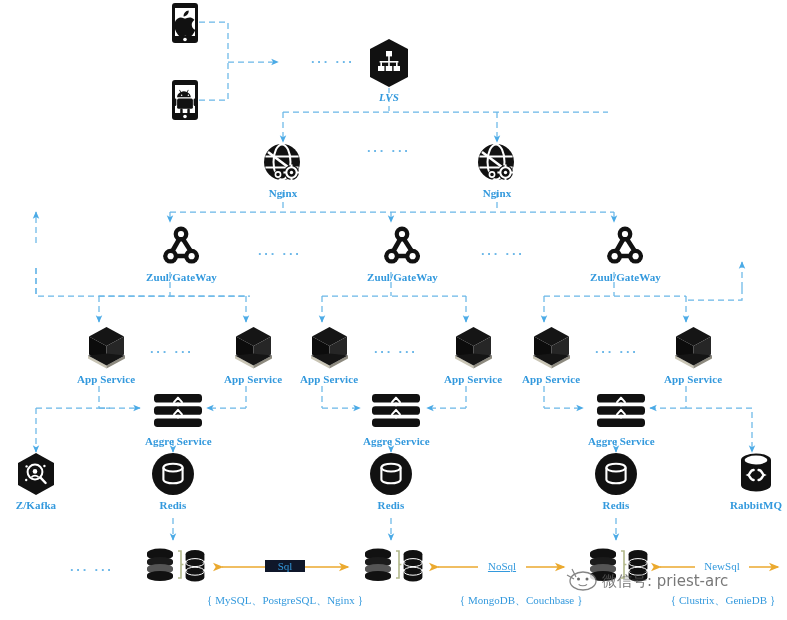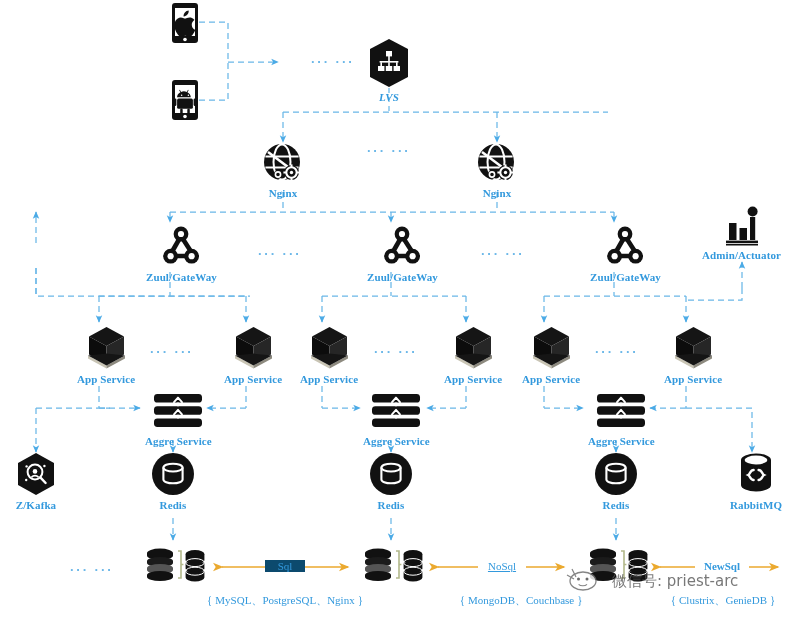--- a/index.html
+++ b/index.html
@@ -6,21 +6,21 @@
   body{font-family:"Liberation Serif", serif;}
   #canvas{position:relative;width:787px;height:620px;background:#ffffff;overflow:hidden;}
   .node{position:absolute;display:flex;flex-direction:column;align-items:center;}
   .node .glyph{display:block;line-height:0;}
   .node .lbl{margin-top:3px;font-family:"Liberation Serif",serif;font-size:11px;color:#3399dd;white-space:nowrap;letter-spacing:.1px;font-weight:bold;}
   .node .lbl.ital{font-style:italic;font-weight:bold;}
   .dots{position:absolute;color:#6ab7e8;font-size:13px;font-weight:bold;letter-spacing:2px;font-family:"Liberation Sans",sans-serif;white-space:nowrap;}
   .edgelayer{position:absolute;left:0;top:0;width:787px;height:620px;pointer-events:none;}
   .dbgrp{position:absolute;display:flex;flex-direction:column;align-items:center;}
   .setlbl{position:absolute;font-size:11px;color:#3399dd;font-family:"Liberation Serif",serif;white-space:nowrap;text-align:center;}
-  .wmark{position:absolute;display:flex;align-items:center;gap:13px;opacity:.82;justify-content:space-between;}
+  .wmark{position:absolute;display:flex;align-items:center;gap:3px;opacity:.82;justify-content:space-between;}
   .wmark .wtxt{font-family:"DejaVu Sans",sans-serif;font-size:15px;color:#5b5b5b;white-space:nowrap;}
 </style>
 </head>
 <body>
 
 <div id="canvas">
 
   <svg class="edgelayer" viewBox="0 0 787 620">
     <defs>
       <marker id="ah" markerWidth="7" markerHeight="7" refX="5.4" refY="3" orient="auto">
@@ -267,35 +267,20 @@
           <circle cx="24" cy="12" r="3.1" fill="#fff"></circle>
         <circle cx="13.6" cy="34.2" r="7.4" fill="#111"></circle>
           <circle cx="13.6" cy="34.2" r="3.1" fill="#fff"></circle>
         <circle cx="34.6" cy="34.2" r="7.4" fill="#111"></circle>
           <circle cx="34.6" cy="34.2" r="3.1" fill="#fff"></circle>
       </svg>
     </span>
     <span class="lbl">Zuul/GateWay</span>
   </div>
 
-  <div class="node" style="left:702px;top:202px;">
-    <span class="glyph">
-      <svg width="46" height="44" viewBox="0 0 46 44">
-        <g fill="#111">
-          <rect x="10" y="21" width="7.5" height="17"></rect>
-          <rect x="20.5" y="26" width="7.5" height="12"></rect>
-          <rect x="31" y="15" width="5.2" height="23"></rect>
-          <circle cx="33.6" cy="9.5" r="5"></circle>
-          <rect x="7" y="38.6" width="32" height="2.6"></rect>
-          <rect x="7" y="42" width="32" height="1.5"></rect>
-        </g>
-      </svg>
-    </span>
-    <span class="lbl">Admin/Actuator</span>
-  </div>
 
   <div class="dots" style="left:150px;top:344px;">···  ···</div>
   <div class="dots" style="left:374px;top:344px;">···  ···</div>
   <div class="dots" style="left:595px;top:344px;">···  ···</div>
 
   <div class="node" style="left:77px;top:324px;">
     <span class="glyph">
       <svg width="45" height="46" viewBox="0 0 45 46">
         <path d="M22.5 3 L40 12.5 L22.5 22 L5 12.5 Z" fill="#151515"></path>
         <path d="M5 12.5 L22.5 22 L22.5 40 L5 30.5 Z" fill="#0c0c0c"></path>
@@ -580,23 +565,23 @@
           <path d="M42.6 29.2 v6.2 a9.4 4 0 0 0 18.8 0 v-6.2 Z"></path>
         </g>
         <g fill="none" stroke="#fff" stroke-width="1">
             <ellipse cx="52" cy="20.6" rx="9.4" ry="4"></ellipse>
             <ellipse cx="52" cy="29.2" rx="9.4" ry="4"></ellipse>
           </g>
       </svg>
     </span>
   </div>
 
-  <div class="setlbl" style="left:265px;top:560px;width:40px;background:#0c4a6e;">Sql</div>
+  <div class="setlbl" style="left:265px;top:560px;width:40px;background:#0f172a;">Sql</div>
   <div class="setlbl" style="left:478px;top:560px;width:48px;background:#fff;text-decoration:underline;">NoSql</div>
-  <div class="setlbl" style="left:695px;top:560px;width:54px;background:#fff;font-weight:bold;">NewSql</div>
+  <div class="setlbl" style="left:695px;top:560px;width:54px;background:#fff;">NewSql</div>
 
   <div class="setlbl" style="left:185px;top:593px;width:200px;">｛ MySQL、PostgreSQL、Nginx ｝</div>
   <div class="setlbl" style="left:418px;top:593px;width:170px;text-align:right;">｛ MongoDB、Couchbase ｝</div>
   <div class="setlbl" style="left:638px;top:593px;width:170px;">｛ Clustrix、GenieDB ｝</div>
 
   <div class="wmark" style="left:565px;top:566px;">
     <span class="glyph">
       <svg width="34" height="26" viewBox="0 0 34 26">
         <ellipse cx="18" cy="15" rx="13" ry="9" fill="#fff" stroke="#6b6b6b" stroke-width="1.3"></ellipse>
         <circle cx="13.5" cy="13" r="1.5" fill="#4a4a4a"></circle>

